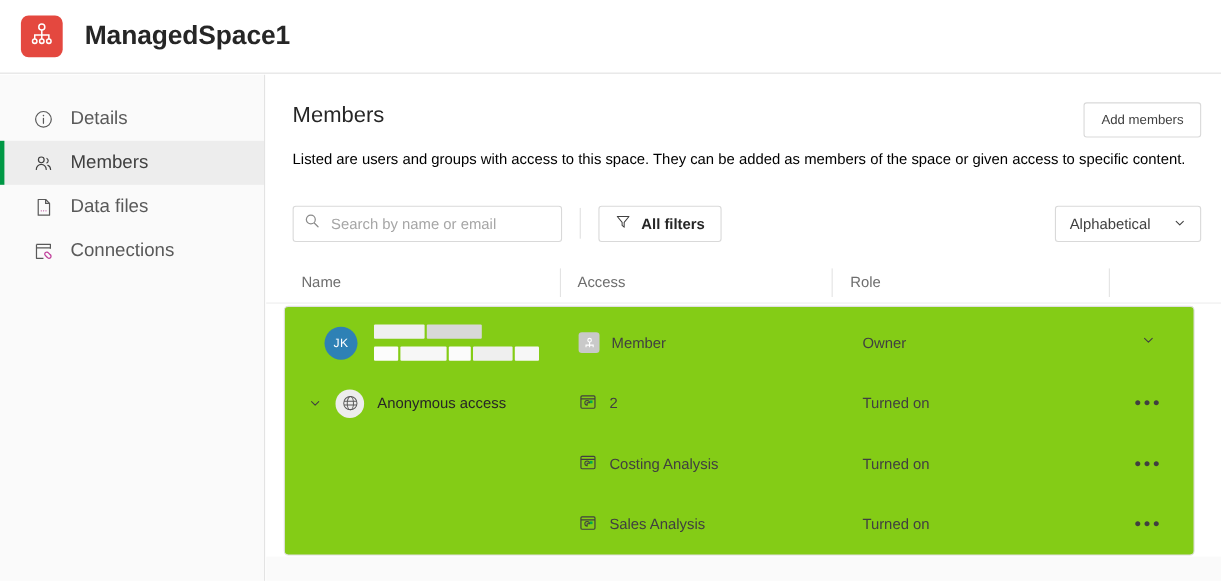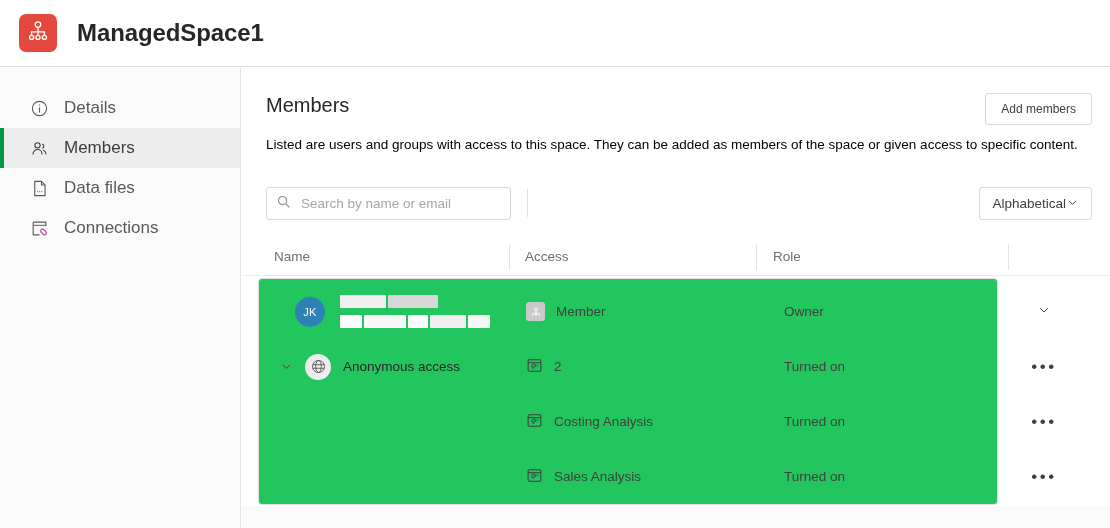--- a/index.html
+++ b/index.html
@@ -102,42 +102,42 @@
   #all-filters-btn {
     height: 33px; padding: 0 14px;
     background: #ffffff; border: 1px solid #d9d9d9; border-radius: 3px;
     display: flex; align-items: center; gap: 9px;
     font-size: 13.5px; font-weight: bold; color: #262626; cursor: pointer;
   }
   #sort-btn {
     position: absolute; right: 18px; top: 15px;
     height: 33px; padding: 0 12px;
     background: #ffffff; border: 1px solid #d9d9d9; border-radius: 3px;
-    display: flex; align-items: center; gap: 0;
+    display: flex; align-items: center; gap: 20px;
     font-size: 13.5px; color: #404040; cursor: pointer;
   }
 
   
   #table-head {
     position: absolute; left: 0; top: 170px; width: 868px; height: 38px;
     display: flex; align-items: center;
     border-bottom: 1px solid #ededed;
   }
   .th {
     font-size: 13.5px; color: #6e6e6e;
     position: absolute; top: 11px;
   }
   .col-sep {
     position: absolute; top: 6px; width: 1px; height: 26px; background: #e3e3e3;
   }
 
   #table-card {
     position: absolute; left: 16px; top: 210px;
-    width: 740px; height: 227px;
-    background: #22c55e;
+    width: 828px; height: 227px;
+    background: #84cc16;
     border: 1px solid #e0e0e0; border-radius: 4px;
   }
   .row {
     position: absolute; left: 0; width: 836px; height: 55px;
     display: flex; align-items: center;
   }
   .cell-name   { position: absolute; left: 36px;  display: flex; align-items: center; }
   .cell-access { position: absolute; left: 267px; display: flex; align-items: center; gap: 11px;
                  font-size: 13.5px; color: #404040; }
   .cell-role   { position: absolute; left: 525px; font-size: 13.5px; color: #404040; }
@@ -258,20 +258,28 @@
         <svg width="15" height="15" viewBox="0 0 24 24" fill="none" stroke="#8c8c8c" stroke-width="1.8">
           <circle cx="10.5" cy="10.5" r="6.5"></circle>
           <path d="M15.5 15.5 L21 21" stroke-linecap="round"></path>
         </svg>
       </span>
       <input id="search-input" type="text" placeholder="Search by name or email" style="">
     </div>
 
     <div id="toolbar-divider"></div>
 
+    <div id="all-filters-btn">
+      <span>
+        <svg width="15" height="15" viewBox="0 0 24 24" fill="none" stroke="#404040" stroke-width="1.5">
+          <path d="M3.5 4.5 L20.5 4.5 L13.5 13 L13.5 20 L10.5 17.5 L10.5 13 Z" stroke-linejoin="round"></path>
+        </svg>
+      </span>
+      <span>All filters</span>
+    </div>
 
     <div id="sort-btn">
       <span>Alphabetical</span>
       <span>
         <svg width="13" height="13" viewBox="0 0 24 24" fill="none" stroke="#404040" stroke-width="1.8">
           <path d="M6 9.5 L12 15.5 L18 9.5" stroke-linecap="round" stroke-linejoin="round"></path>
         </svg>
       </span>
     </div>
   </div>

